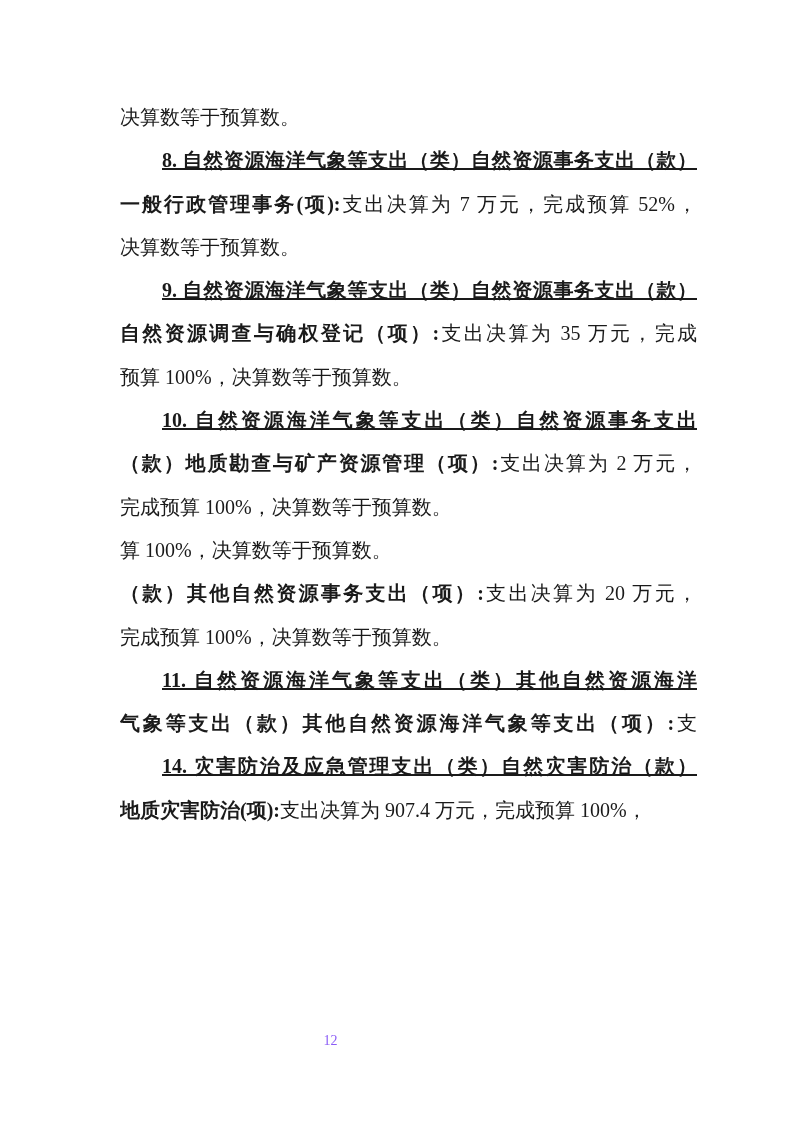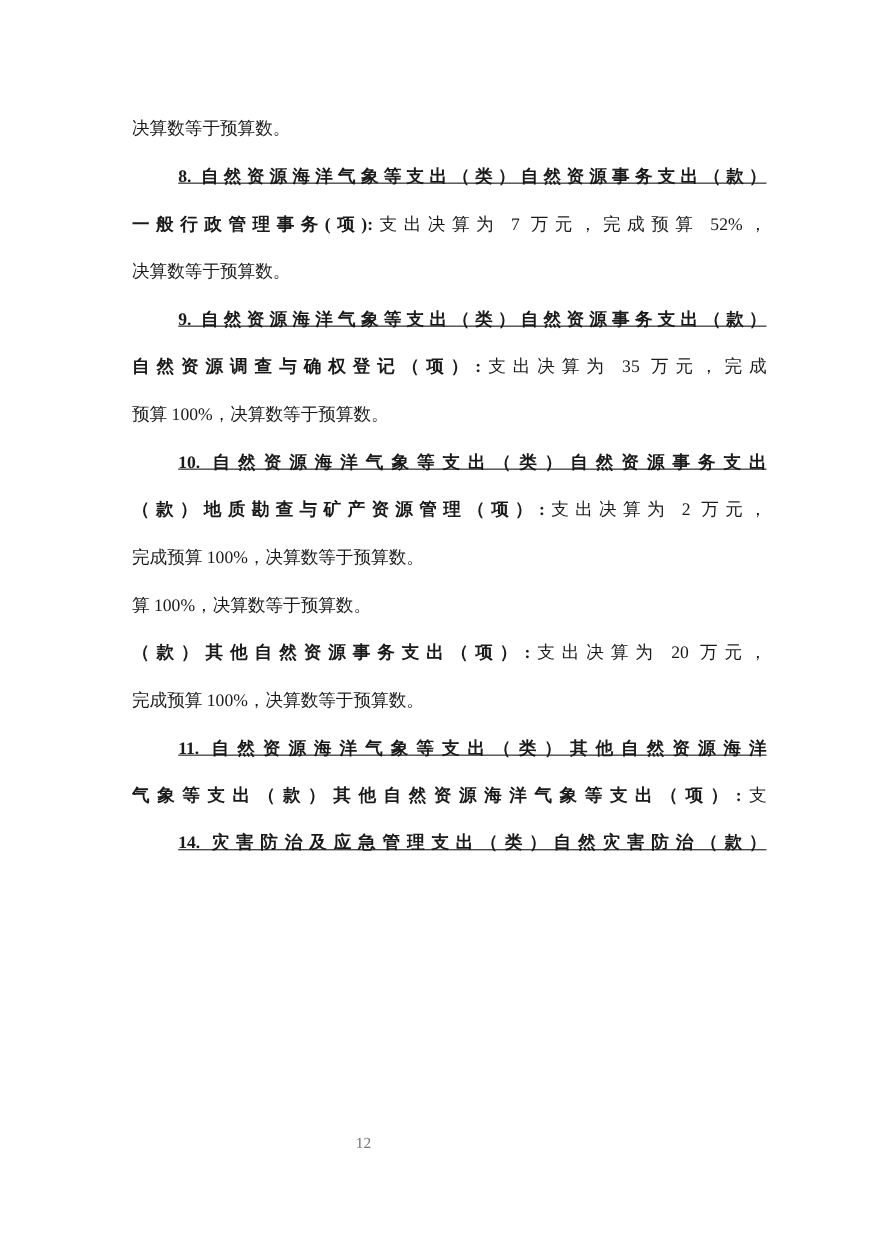--- a/index.html
+++ b/index.html
@@ -16,21 +16,21 @@
     font-family: "Liberation Serif", "DejaVu Serif", serif;
     color: #1a1a1a;
   }
   .doc-body {
     position: absolute;
     left: 120px;
     top: 96px;
     width: 577px;
   }
   .line {
-    font-size: 16px;
+    font-size: 20px;
     line-height: 43.3px;
     height: 43.3px;
     white-space: normal;
     overflow: hidden;
     color: #1a1a1a;
   }
   .line.just {
     text-align: justify;
     text-align-last: justify;
   }
@@ -49,21 +49,21 @@
     font-weight: 400;
   }
   .page-number {
     position: absolute;
     left: 0;
     top: 1031px;
     width: 661px;
     text-align: center;
     font-size: 14px;
     line-height: 20px;
-    color: #737373;
+    color: #8b5cf6;
     font-family: "Liberation Serif", "DejaVu Serif", serif;
   }
 </style>
 </head>
 <body>
 
 <main class="page">
   <div class="doc-body" id="doc-body">
       <div class="line left"><span class="r">决算数等于预算数。</span></div>
       <div class="line just indent"><span class="b">8. 自然资源海洋气象等支出（类）自然资源事务支出（款）</span></div>
@@ -74,15 +74,16 @@
       <div class="line left"><span class="r">预算 100%，决算数等于预算数。</span></div>
       <div class="line just indent"><span class="b">10. 自然资源海洋气象等支出（类）自然资源事务支出</span></div>
       <div class="line just"><span class="b">（款）地质勘查与矿产资源管理（项）:</span><span class="r">支出决算为 2 万元，</span></div>
       <div class="line left"><span class="r">完成预算 100%，决算数等于预算数。</span></div>
       <div class="line left"><span class="r">算 100%，决算数等于预算数。</span></div>
       <div class="line just"><span class="b">（款）其他自然资源事务支出（项）:</span><span class="r">支出决算为 20 万元，</span></div>
       <div class="line left"><span class="r">完成预算 100%，决算数等于预算数。</span></div>
       <div class="line just indent"><span class="b">11. 自然资源海洋气象等支出（类）其他自然资源海洋</span></div>
       <div class="line just"><span class="b">气象等支出（款）其他自然资源海洋气象等支出（项）:</span><span class="r">支</span></div>
       <div class="line just indent"><span class="b">14. 灾害防治及应急管理支出（类）自然灾害防治（款）</span></div>
+      <div class="line left"><span class="b">地质灾害防治(项):</span><span class="r">支出决算为 907.4 万元，完成预算 100%，</span></div>
     </div>
   <div class="page-number">12</div>
 </main>
 
 </body></html>

